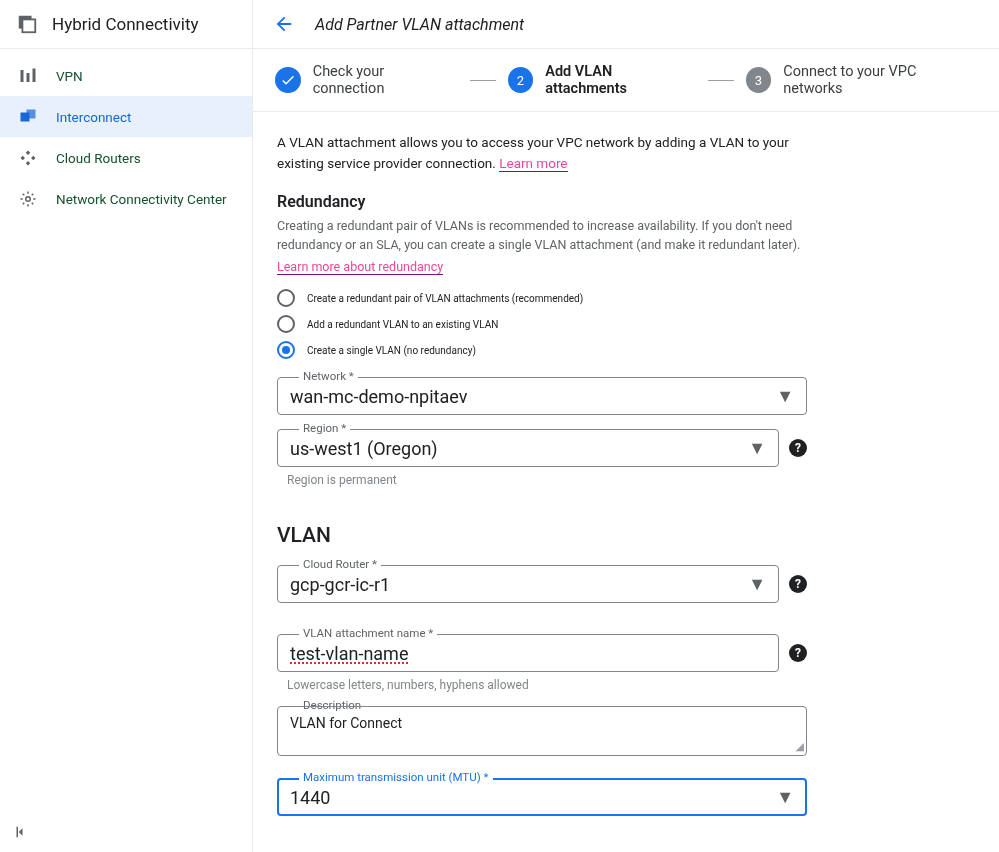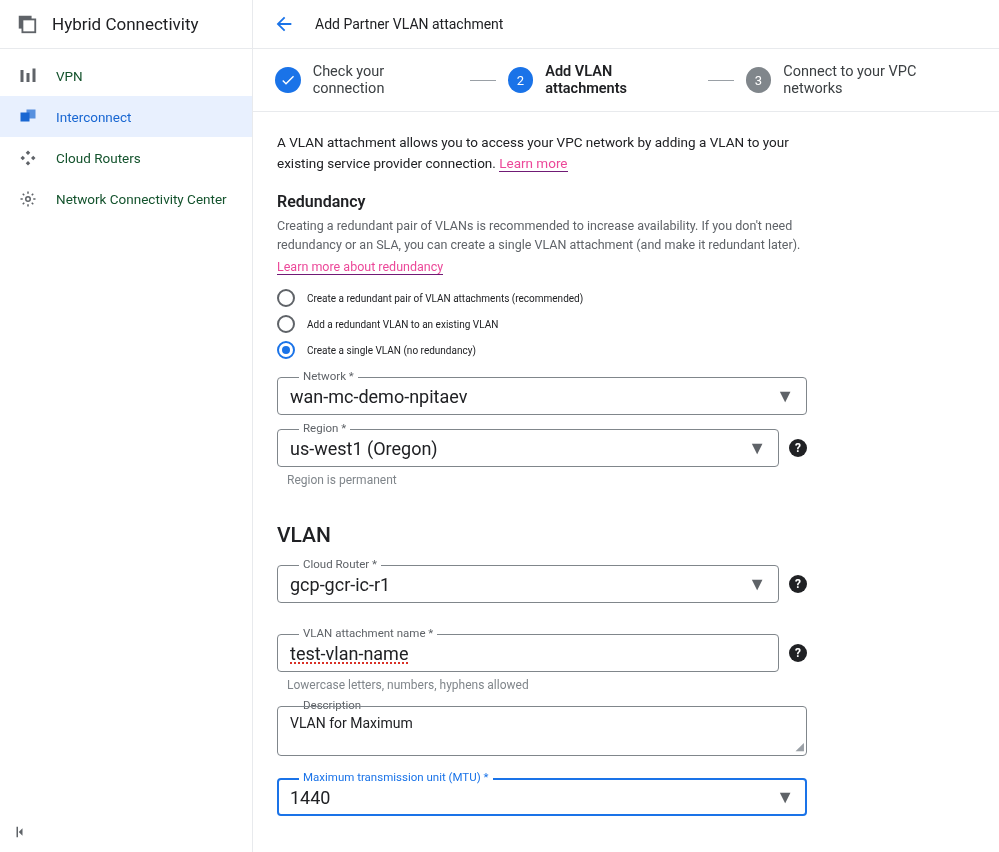--- a/index.html
+++ b/index.html
@@ -81,23 +81,24 @@
     border-bottom: 1px solid #e8eaed;
   }
   .back-btn {
     color: #1a73e8;
     cursor: pointer;
     margin-right: 20px;
     display: flex;
     align-items: center;
   }
   .main-title {
-    font-size: 14px;
+    font-size: 16px;
     color: #202124;
     font-weight: 400;
+    font-style: italic;
   }
   
   .stepper {
     display: flex;
     align-items: center;
     padding: 14px 22px;
     border-bottom: 1px solid #e8eaed;
     font-size: 14.5px;
   }
   .step {
@@ -429,21 +430,21 @@
           <span class="value spellerr">test-vlan-name</span>
         </div>
       </div>
       <span class="help-icon">?</span>
     </div>
     <div class="field-helper">Lowercase letters, numbers, hyphens allowed</div>
 
     <div class="field-wrap" style="margin-bottom:22px">
       <span class="field-label">Description</span>
       <div class="textarea-box">
-        <span class="value">VLAN for </span><span class="value spellerr">Maximum</span>
+        <span class="value">VLAN for </span><span class="value spellerr">Connect</span>
         <span class="resize-handle">◢</span>
       </div>
     </div>
 
     <div class="field-wrap">
       <span class="field-label blue">Maximum transmission unit (MTU) *</span>
       <div class="field-box focused">
         <span class="value">1440</span>
         <span class="dropdown-arrow">▼</span>
       </div>

